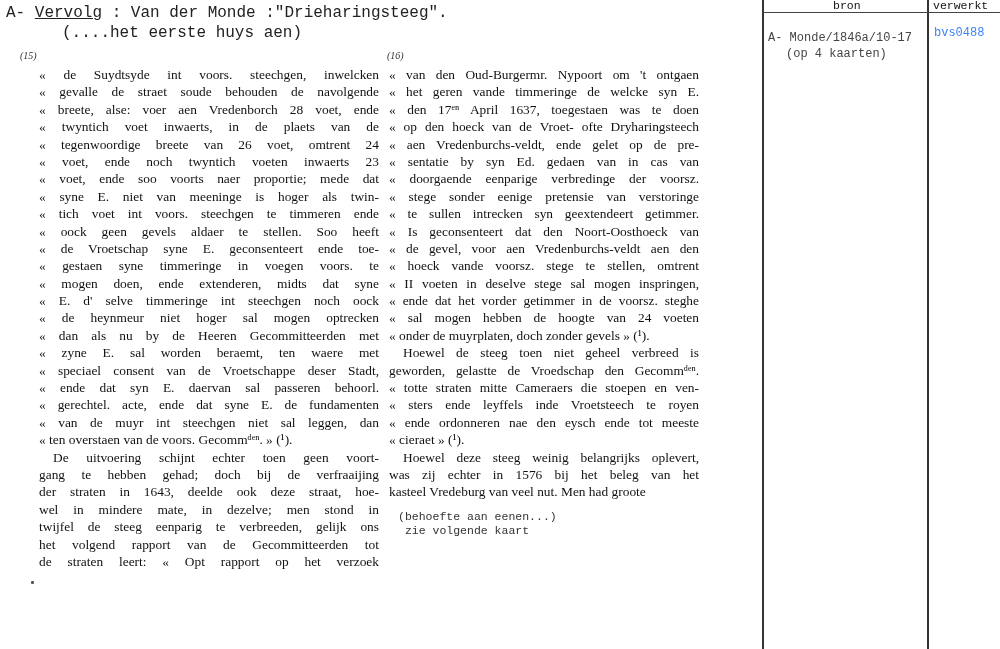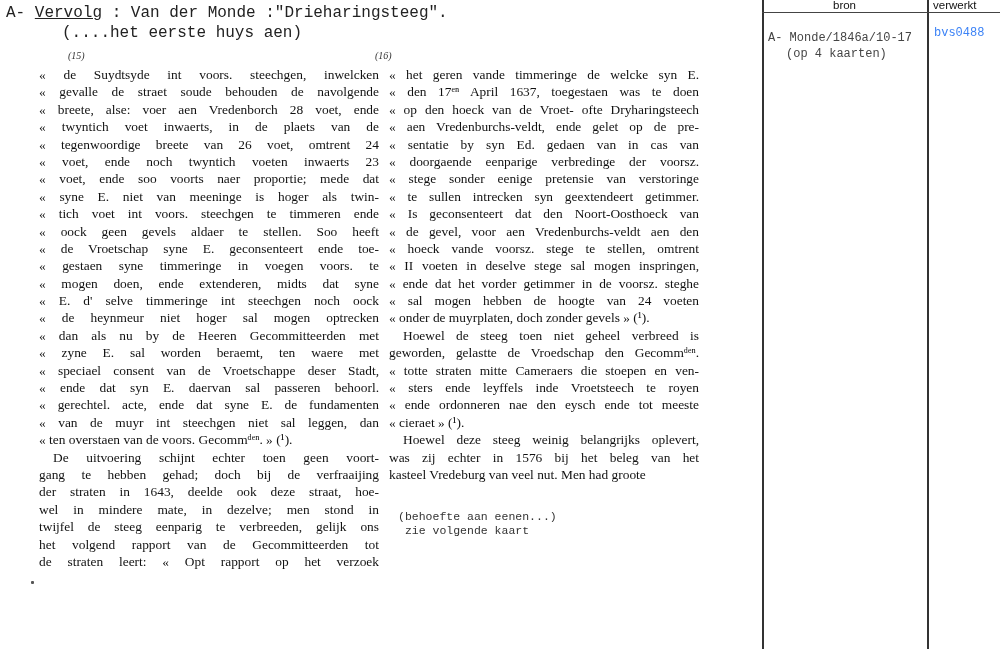--- a/index.html
+++ b/index.html
@@ -1,31 +1,31 @@
 <!DOCTYPE html>
 <html><head>
   <meta charset="utf-8">
   <style>
     html, body { margin: 0; padding: 0; background: #ffffff; }
     body { width: 1000px; height: 649px; position: relative; overflow: hidden; color: #1a1a1a; }
     .mono { font-family: "Liberation Mono", "DejaVu Sans Mono", monospace; }
-    .sans { font-family: Liberation Sans, sans-serif; text-align: right; }
+    .sans { font-family: Liberation Mono, monospace; text-align: right; }
 
     .header-line { position: absolute; left: 6px; font-size: 16px; color: #222; white-space: pre; }
     .header-line.l1 { top: 4px; }
     .header-line.l2 { top: 24px; left: 22px; margin-left: 40px; }
     .header-line u { text-decoration: underline; }
 
     .col { position: absolute; top: 50px; }
     .col1 { left: 20px; width: 345px; }
     .col2 { left: 375px; width: 325px; }
 
     .margin-num { position: absolute; font-family: "Liberation Serif", serif; font-style: italic; font-size: 10px; color: #333; }
-    .col1 .margin-num { left: 0; top: 0; margin-left: 48px; }
-    .col2 .margin-num { left: 0; top: 0; }
+    .col1 .margin-num { left: 0; top: 0; }
+    .col2 .margin-num { left: 12px; top: 0; }
 
     .lines { position: absolute; left: 19px; top: 16px; }
     .col2 .lines { left: 14px; }
     .line { font-family: "Liberation Serif", "DejaVu Serif", serif; font-size: 13.4px; line-height: 17.4px; height: 17.4px; white-space: nowrap; text-align: justify; text-align-last: justify; color: #111; }
     .line.indent { padding-left: 14px; }
     .line.last { text-align-last: left; }
     .col1 .lines { width: 340px; }
     .col2 .lines { width: 310px; }
 
     .typed-note { position: absolute; left: 398px; top: 510px; font-size: 11.5px; line-height: 14px; color: #333; white-space: pre; }
@@ -80,20 +80,21 @@
       <div class="line">wel in mindere mate, in dezelve; men stond in</div>
       <div class="line">twijfel de steeg eenparig te verbreeden, gelijk ons</div>
       <div class="line">het volgend rapport van de Gecommitteerden tot</div>
       <div class="line">de straten leert: « Opt rapport op het verzoek</div>
     </div>
 </div>
 
 <div class="col col2">
   <div class="margin-num">(16)</div>
   <div class="lines" id="lines-right">
+      <div class="line">« van den Oud-Burgermr. Nypoort om 't ontgaen</div>
       <div class="line">« het geren vande timmeringe de welcke syn E.</div>
       <div class="line">« den 17ᵉⁿ April 1637, toegestaen was te doen</div>
       <div class="line">« op den hoeck van de Vroet- ofte Dryharingsteech</div>
       <div class="line">« aen Vredenburchs-veldt, ende gelet op de pre-</div>
       <div class="line">« sentatie by syn Ed. gedaen van in cas van</div>
       <div class="line">« doorgaende eenparige verbredinge der voorsz.</div>
       <div class="line">« stege sonder eenige pretensie van verstoringe</div>
       <div class="line">« te sullen intrecken syn geextendeert getimmer.</div>
       <div class="line">« Is geconsenteert dat den Noort-Oosthoeck van</div>
       <div class="line">« de gevel, voor aen Vredenburchs-veldt aen den</div>

